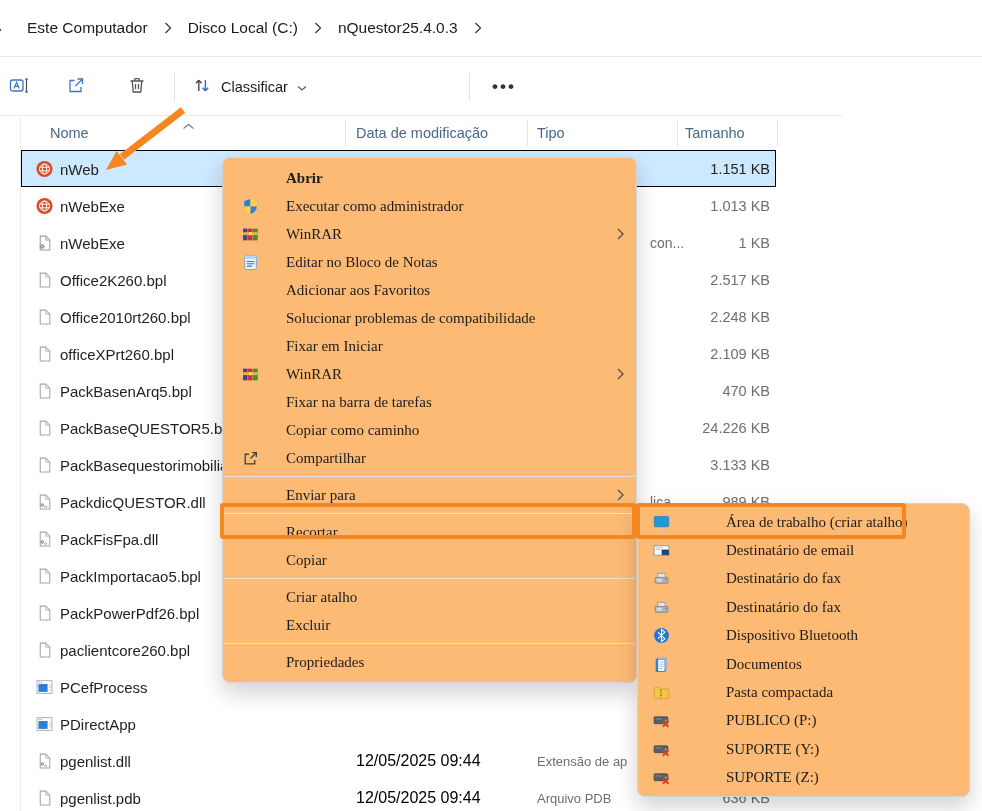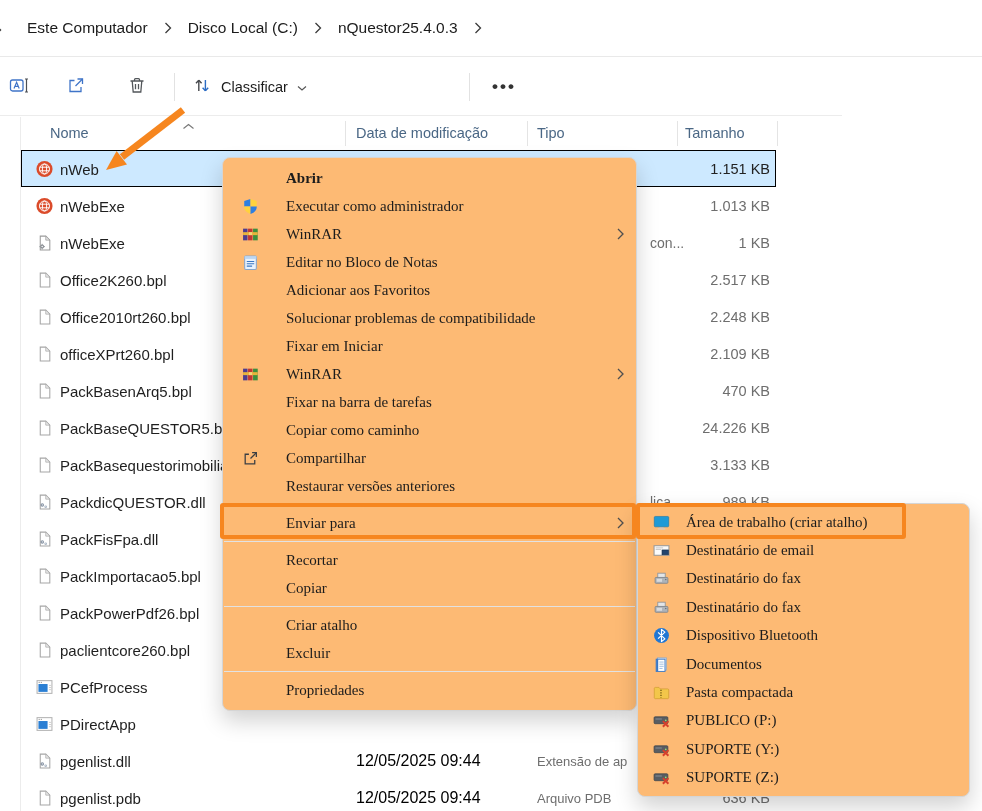--- a/index.html
+++ b/index.html
@@ -46,21 +46,21 @@
     box-shadow:0 10px 22px rgba(0,0,0,.18); padding:6px 0;font-family:Liberation Serif, serif; }
   #context-menu{ left:222px; top:157px; width:415px; z-index:10; }
   #sendto-menu{ left:637px; top:503px; width:333px; padding:4px 0; z-index:11; }
   .mi{ display:flex; align-items:center; height:28px; padding:0 12px 0 16px; font-size:15px; color:#1c1c1c; cursor:default; }
   .mi-icon{ width:22px; height:18px; margin-right:25px; display:flex; align-items:center; justify-content:center; flex:0 0 auto; }
   .mi-icon svg{ width:17px; height:17px; display:block; }
   .mi-label{ white-space:nowrap; }
   .mi.bold .mi-label{ font-weight:700; }
   .mi-arrow{ margin-left:auto; display:flex; }
   .msep{ height:1px; background:#e2e2e2; margin:4px 1px; }
-  #sendto-menu .mi{ height:28.4px; padding:0 10px 0 13px; }
+  #sendto-menu .mi{ height:28.4px; padding:0 10px 0 13px;gap:40px; }
   #sendto-menu .mi-icon{ width:20px; margin-right:15px; }
   
   .annot{ position:absolute; z-index:40; pointer-events:none; }
   .hl-box{ border:4px solid var(--orange); border-radius:3px; }
   #hl-enviar{ left:220px; top:503px; width:416px; height:36px; }
   #hl-area{ left:636px; top:503px; width:270px; height:36px; }
   #arrow-svg{ left:0; top:0; width:982px; height:811px; }
 </style>
 </head>
 <body>
@@ -497,25 +497,20 @@
     <span class="mi-icon">
         <svg viewBox="0 0 16 16" fill="none" stroke="#3c3f43" stroke-width="1.2">
           <path d="M6.5 4H3v9h9V9.5"></path>
           <path d="M9.5 2.5h4v4"></path>
           <path d="M13.5 2.5L8 8"></path>
         </svg>
       </span>
     <span class="mi-label">Compartilhar</span>
 
   </div>
-    <div class="mi">
-    <span class="mi-icon"></span>
-    <span class="mi-label">Restaurar versões anteriores</span>
-
-  </div>
     <div class="msep"></div>
     <div class="mi">
     <span class="mi-icon"></span>
     <span class="mi-label">Enviar para</span>
     <span class="mi-arrow">
       <svg width="7" height="12" viewBox="0 0 7 12">
           <path d="M1 1l5 5-5 5" stroke="#4f4f4f" stroke-width="1.3" fill="none"></path>
         </svg>
     </span>
   </div>

